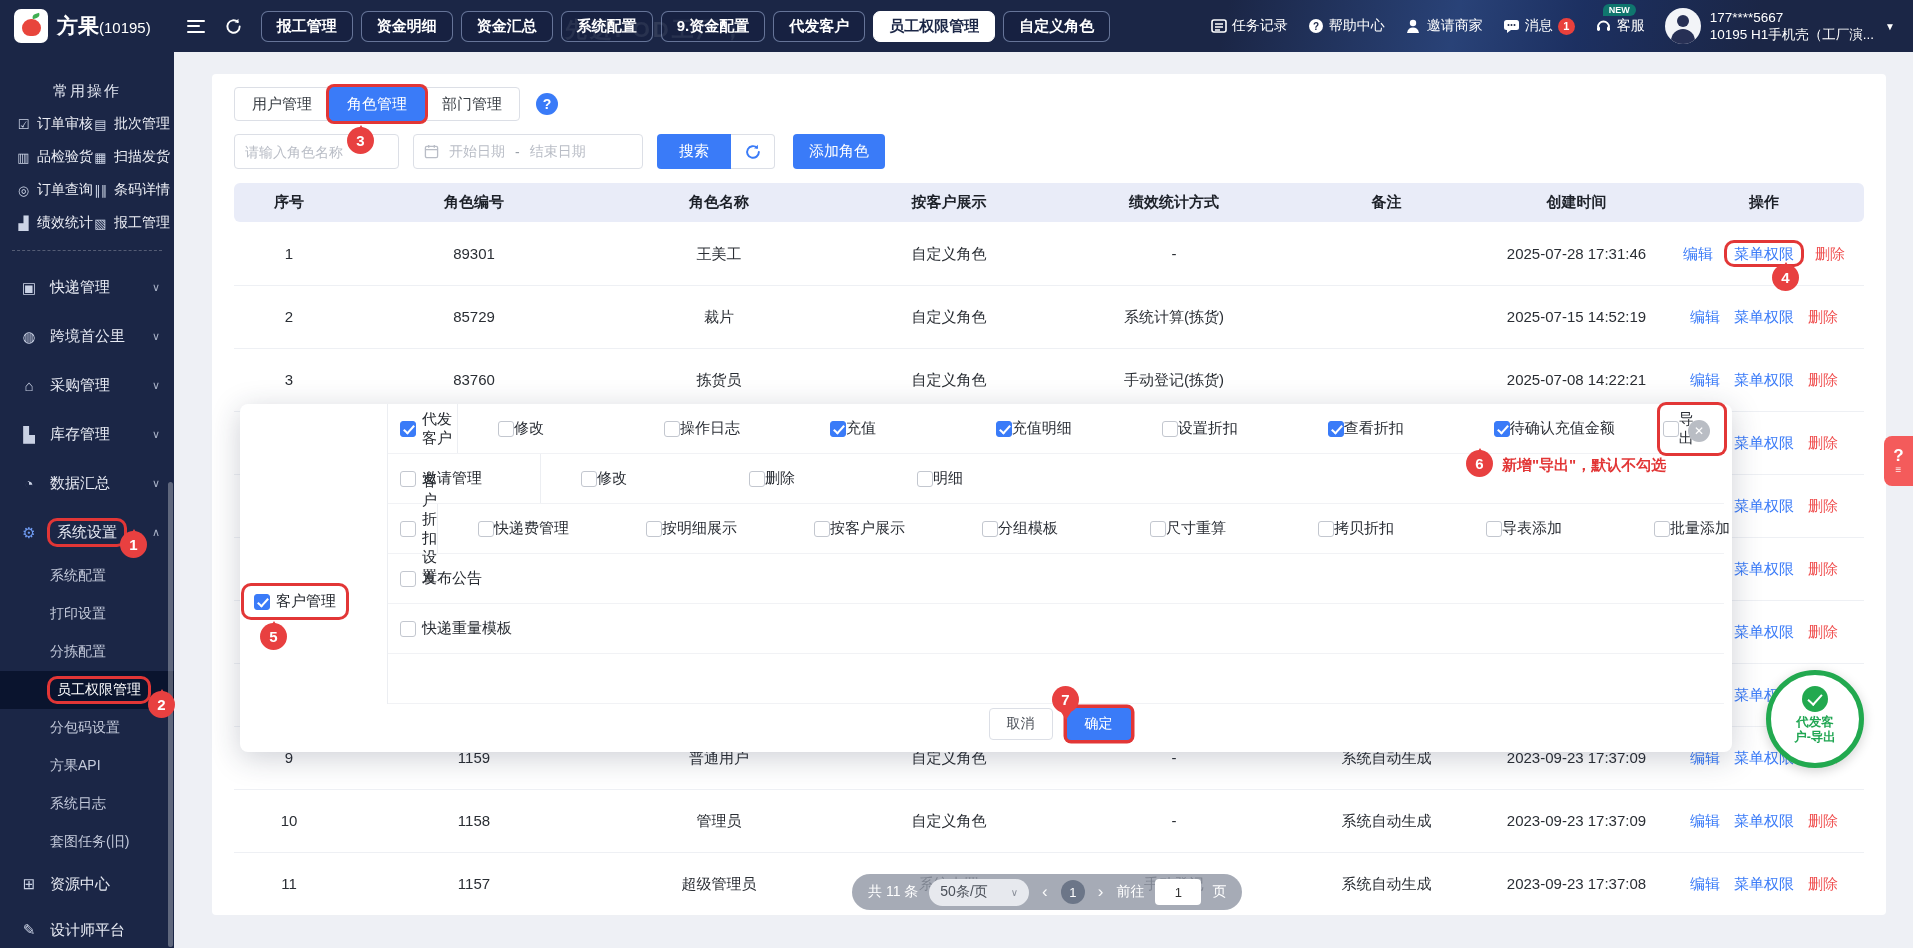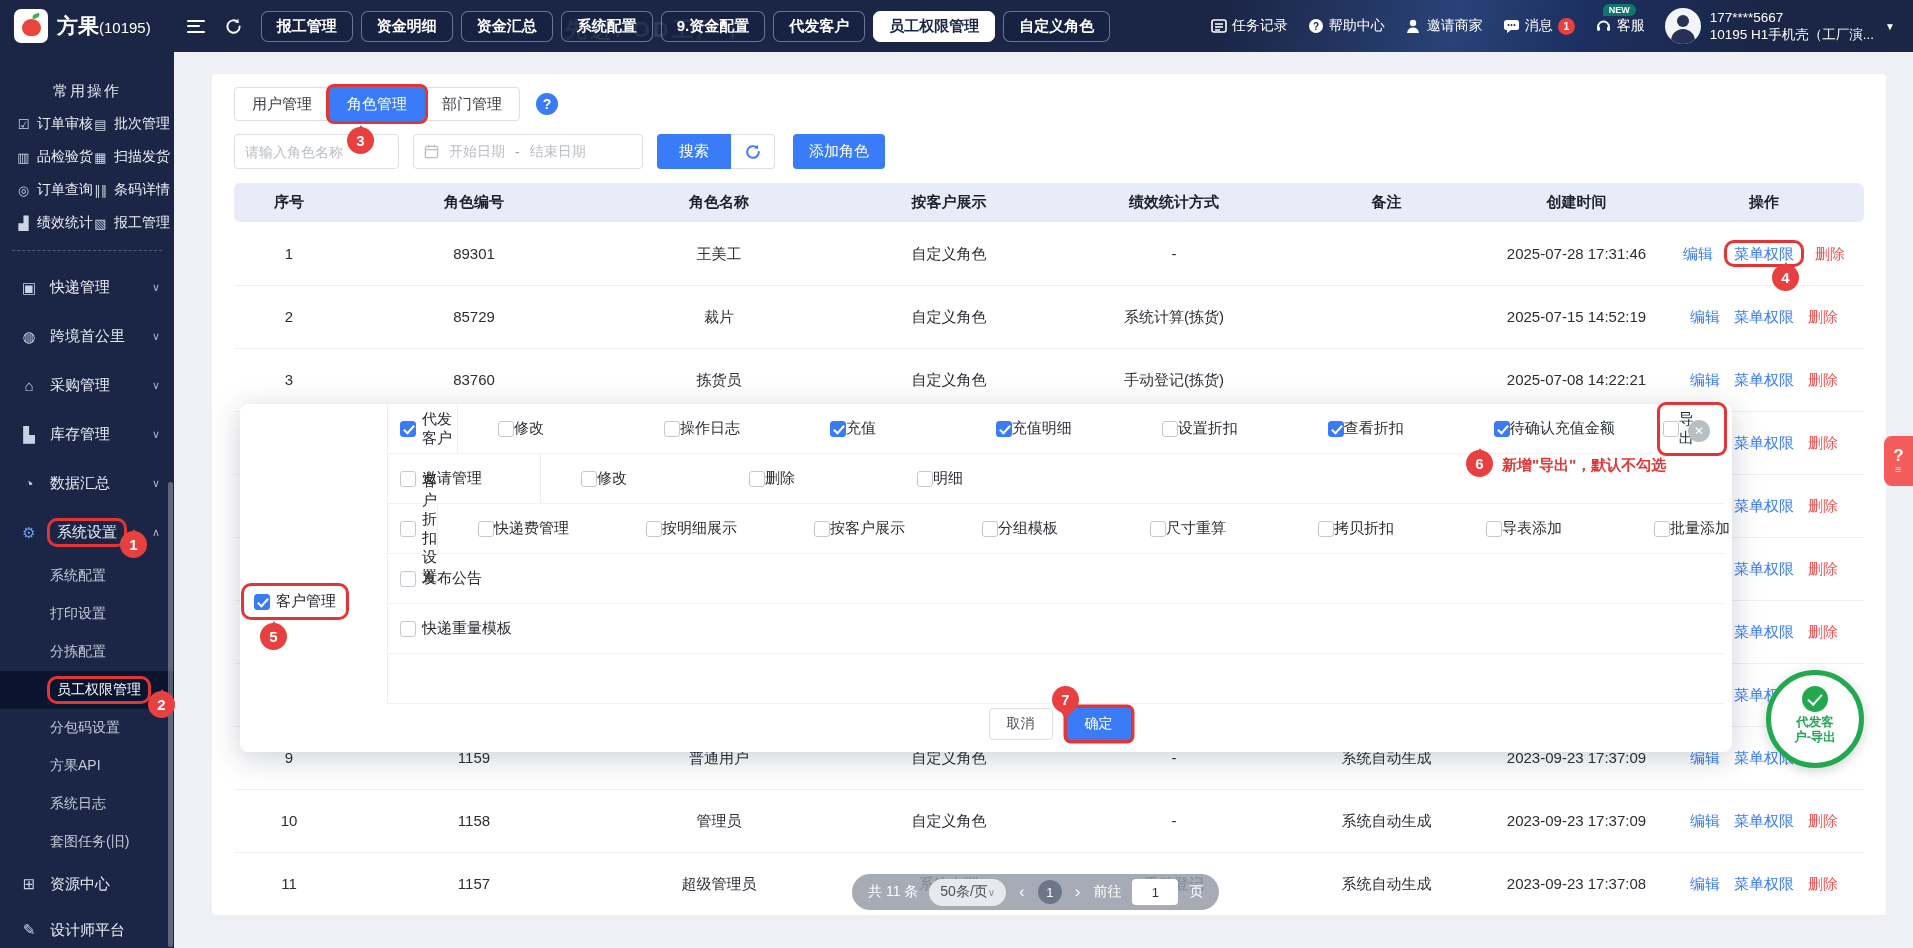--- a/index.html
+++ b/index.html
@@ -101,21 +101,21 @@
   table.roles td{ height:63px; text-align:center; font-size:15px; color:#2a2e34; border-bottom:1px solid #eef0f4; word-break:break-all; padding:0 4px; line-height:21px;}
   .act{ cursor:pointer; color:#3a7bf8; margin:0 7px; white-space:nowrap;}
   .act.danger{ color:#f05252; }
 
   
   .pagination{
     position:absolute; left:852px; top:874px; height:36px; z-index:30;
     background:rgba(146,153,166,.82); border-radius:18px; color:#fff;
     display:flex; align-items:center; gap:11px; padding:0 16px; font-size:14px; white-space:nowrap;
   }
-  .psize{ background:#e7e9ee; color:#4a4f58; border-radius:14px; height:27px; display:flex; align-items:center; gap:0; padding:0 11px; cursor:pointer;}
+  .psize{ background:#e7e9ee; color:#4a4f58; border-radius:14px; height:27px; display:flex; align-items:center; gap:23px; padding:0 11px; cursor:pointer;}
   .psize .pcaret{ font-size:10px; color:#8a8f99;}
   .parrow{ font-size:17px; color:rgba(255,255,255,.95); cursor:pointer; padding:0 2px;}
   .pcur{ width:24px;height:24px;border-radius:50%;background:#6c7688;color:#fff;display:flex;align-items:center;justify-content:center;font-size:13px;cursor:pointer;}
   .pgoto-input{ width:46px;height:26px;background:#fff;border:none;border-radius:4px;text-align:center;font-size:13px;color:#333;outline:none;font-family:inherit;}
 
   
   .modal{
     position:absolute; left:240px; top:404px; width:1492px; height:348px;
     background:#fff; border-radius:8px; box-shadow:0 6px 30px rgba(30,40,70,.22); z-index:50;
   }

